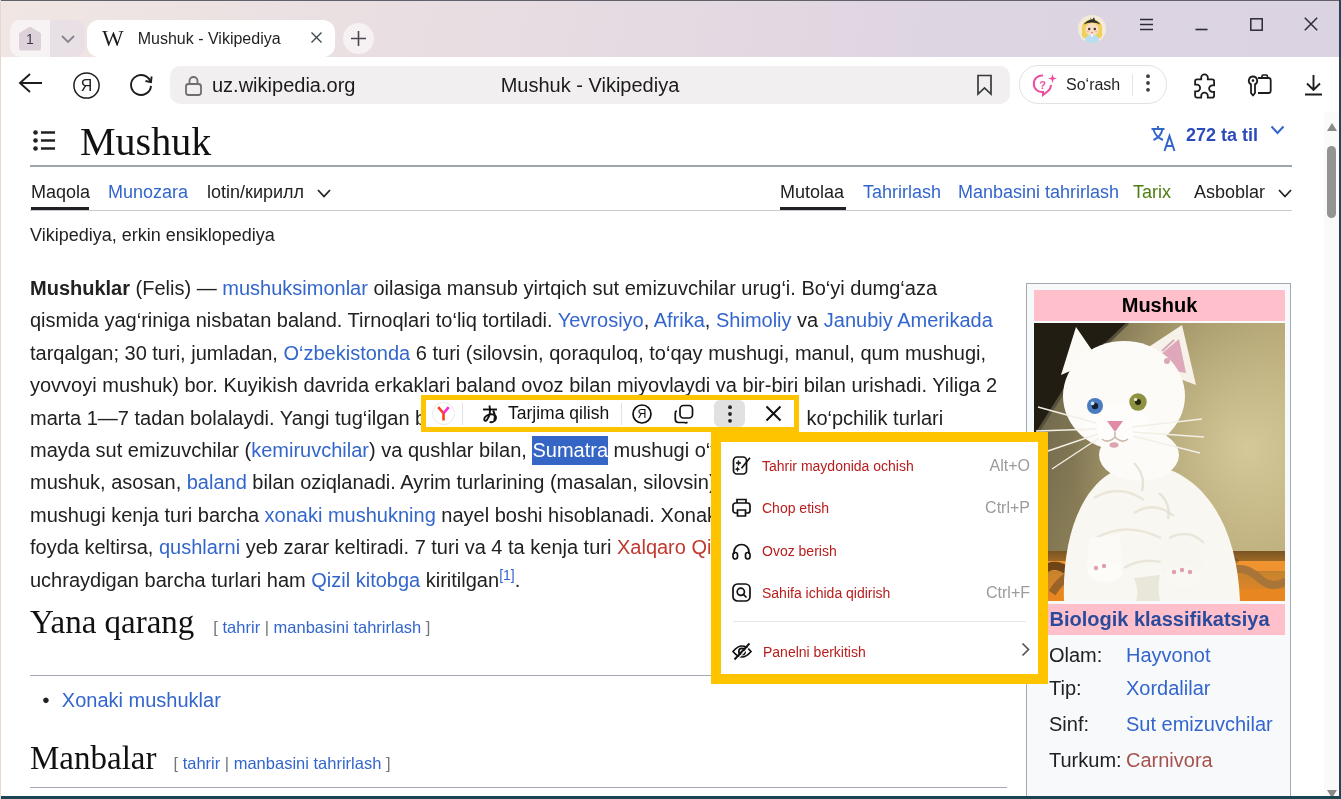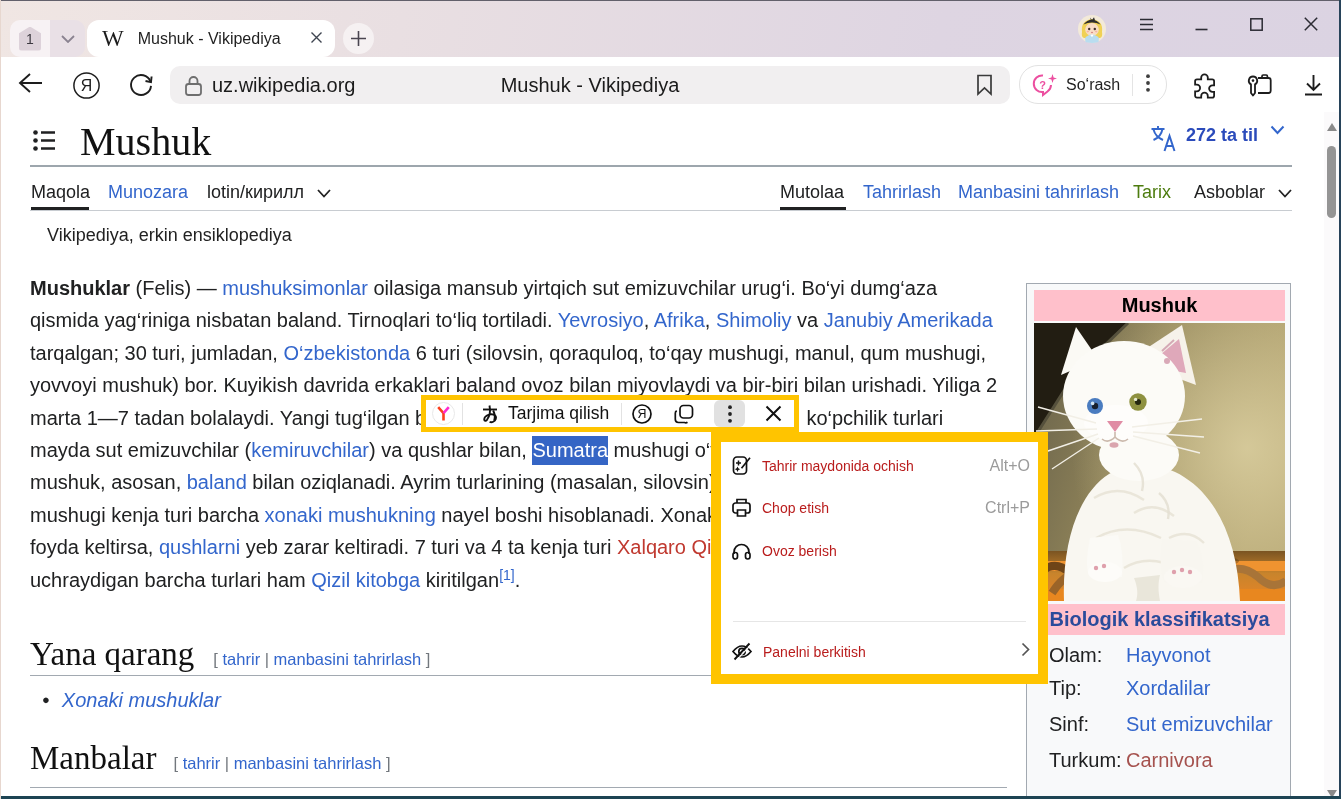--- a/index.html
+++ b/index.html
@@ -33,21 +33,21 @@
 
   
   #page { position:absolute; left:0; top:112px; width:1341px; height:687px; background:#fff; font-size:20px; color:#202122; }
   .wlink { color:#3366cc; text-decoration:none; }
   .rlink { color:#c0392f; }
   #h1 { position:absolute; left:80px; top:6px; font-family:"Liberation Serif",serif; font-size:40px; color:#111; }
   #langs { position:absolute; left:1150px; top:13px; color:#2b4bbb; font-weight:bold; font-size:18px; }
   .hr1 { position:absolute; left:30px; width:1262px; height:2px; background:#9da6ad; }
   .hr2 { position:absolute; left:30px; width:1262px; height:1px; background:#c8ccd1; }
   .tabtxt { position:absolute; top:70px; font-size:18px; }
-  .subtitle { position:absolute; left:47px; top:113px; font-size:18px; color:#222; }
+  .subtitle { position:absolute; left:30px; top:113px; font-size:18px; color:#222; }
   #para { position:absolute; left:30px; top:160px; width:1010px; line-height:32.4px; white-space:nowrap; }
   .sel { background:#3565c5; color:#fff; padding:3px 0 4px; }
   sup { font-size:14px; line-height:0; vertical-align:baseline; position:relative; top:-7px; }
   #h2a, #h2b { position:absolute; left:30px; font-family:"Liberation Serif",serif; color:#111; font-size:33px; }
   .editlinks { font-size:16.5px; font-family:"Liberation Sans",sans-serif; color:#72777d; font-weight:normal; }
 
   
   #infobox { position:absolute; left:1026px; top:171px; width:265px; height:516px; background:#f8f9fa; border:1px solid #a2a9b1; }
   .pinkbar { position:absolute; left:7px; width:251px; height:31px; background:#ffc0cb; }
   
@@ -254,23 +254,23 @@
     <div>tarqalgan; 30 turi, jumladan, <span class="wlink">O‘zbekistonda</span> 6 turi (silovsin, qoraquloq, to‘qay mushugi, manul, qum mushugi,</div>
     <div>yovvoyi mushuk) bor. Kuyikish davrida erkaklari baland ovoz bilan miyovlaydi va bir-biri bilan urishadi. Yiliga 2</div>
     <div>marta 1—7 tadan bolalaydi. Yangi tug‘ilgan bolalari ko‘r bo‘ladi, 8—12 kundan keyin oc. ko‘pchilik turlari</div>
     <div>mayda sut emizuvchilar (<span class="wlink">kemiruvchilar</span>) va qushlar bilan, <span class="sel">Sumatra</span> mushugi o‘txo‘r. Uzoq Sharq</div>
     <div>mushuk, asosan, <span class="wlink">baland</span> bilan oziqlanadi. Ayrim turlarining (masalan, silovsin) m‘oynasi qimmatbaho</div>
     <div>mushugi kenja turi barcha <span class="wlink">xonaki mushukning</span> nayel boshi hisoblanadi. Xonaki mushuklar</div>
     <div>foyda keltirsa, <span class="wlink">qushlarni</span> yeb zarar keltiradi. 7 turi va 4 ta kenja turi <span class="rlink">Xalqaro Qizil kitobga</span>,</div>
     <div>uchraydigan barcha turlari ham <span class="wlink">Qizil kitobga</span> kiritilgan<sup class="wlink">[1]</sup>.</div>
   </div>
 
-  <div id="h2a" style="top:524px;">Yana qarang<span class="editlinks" style="margin-left:19px;">[ <span class="wlink">tahrir</span> | <span class="wlink">manbasini tahrirlash</span> ]</span></div>
+  <div id="h2a" style="top:492px;">Yana qarang<span class="editlinks" style="margin-left:19px;">[ <span class="wlink">tahrir</span> | <span class="wlink">manbasini tahrirlash</span> ]</span></div>
   <div class="abs" style="left:30px; top:563px; width:977px; height:1px; background:#a2a9b1;"></div>
-  <div class="abs" style="left:42px; top:577px; font-size:20px;font-style:italic;"><span style="color:#202122; font-size:13px; vertical-align:3px;">●</span><span class="wlink" style="margin-left:12px;">Xonaki mushuklar</span></div>
+  <div class="abs" style="left:42px; top:577px; font-size:20px;"><span style="color:#202122; font-size:13px; vertical-align:3px;">●</span><span class="wlink" style="margin-left:12px;">Xonaki mushuklar</span></div>
   <div id="h2b" style="top:628px;text-align:right;">Manbalar<span class="editlinks" style="margin-left:17px;">[ <span class="wlink">tahrir</span> | <span class="wlink">manbasini tahrirlash</span> ]</span></div>
   <div class="abs" style="left:30px; top:675px; width:977px; height:1px; background:#a2a9b1;"></div>
 
   <div id="infobox">
     <div class="pinkbar" style="top:6px; text-align:center; font-weight:bold; font-size:20px; line-height:31px; color:#000;">Mushuk</div>
     <div class="abs" style="left:7px; top:39px; width:251px; height:278px;" id="catphoto">
       <svg width="251" height="278" viewBox="0 0 251 278">
         <defs>
           <linearGradient id="bg1" x1="0" y1="0" x2="1" y2="0.35">
             <stop offset="0" stop-color="#66604a"></stop>
@@ -436,20 +436,29 @@
     <span class="mshort">Ctrl+P</span>
   </div>
   <div class="mitem" style="top:98px;">
     <svg width="21" height="21" viewBox="0 0 21 21">
       <path d="M3 14 v-2 a7.5 7.5 0 0 1 15 0 v2" fill="none" stroke="#111" stroke-width="1.7"></path>
       <rect x="2" y="12.5" width="4.5" height="6.5" rx="2.2" fill="none" stroke="#111" stroke-width="1.7"></rect>
       <rect x="14.5" y="12.5" width="4.5" height="6.5" rx="2.2" fill="none" stroke="#111" stroke-width="1.7"></rect>
     </svg>
     <span class="mtxt">Ovoz berish</span>
   </div>
+  <div class="mitem" style="top:140px;">
+    <svg width="21" height="21" viewBox="0 0 21 21">
+      <rect x="2" y="2" width="17" height="17" rx="4.5" fill="none" stroke="#111" stroke-width="1.7"></rect>
+      <circle cx="9.8" cy="9.8" r="3.6" fill="none" stroke="#111" stroke-width="1.7"></circle>
+      <path d="M12.5 12.5 L15.5 15.5" stroke="#111" stroke-width="1.7"></path>
+    </svg>
+    <span class="mtxt">Sahifa ichida qidirish</span>
+    <span class="mshort">Ctrl+F</span>
+  </div>
   <div class="abs" style="left:12px; top:179px; width:293px; height:1px; background:#e6e6e6;"></div>
   <div class="mitem" style="top:199px;">
     <svg width="22" height="21" viewBox="0 0 22 21">
       <path d="M2 10.5 Q6.5 5 11 5 Q15.5 5 20 10.5 Q15.5 16 11 16 Q6.5 16 2 10.5 Z" fill="none" stroke="#111" stroke-width="1.7"></path>
       <circle cx="11" cy="10.5" r="3.2" fill="none" stroke="#111" stroke-width="1.7"></circle>
       <path d="M3.5 18.5 L18.5 2.5" stroke="#111" stroke-width="1.9"></path>
       <path d="M3.5 18.5 L18.5 2.5" stroke="#fff" stroke-width="1.2" transform="translate(1.4,1.4)"></path>
     </svg>
     <span class="mtxt">Panelni berkitish</span>
     <span class="mshort"><svg width="9" height="15" viewBox="0 0 9 15">

